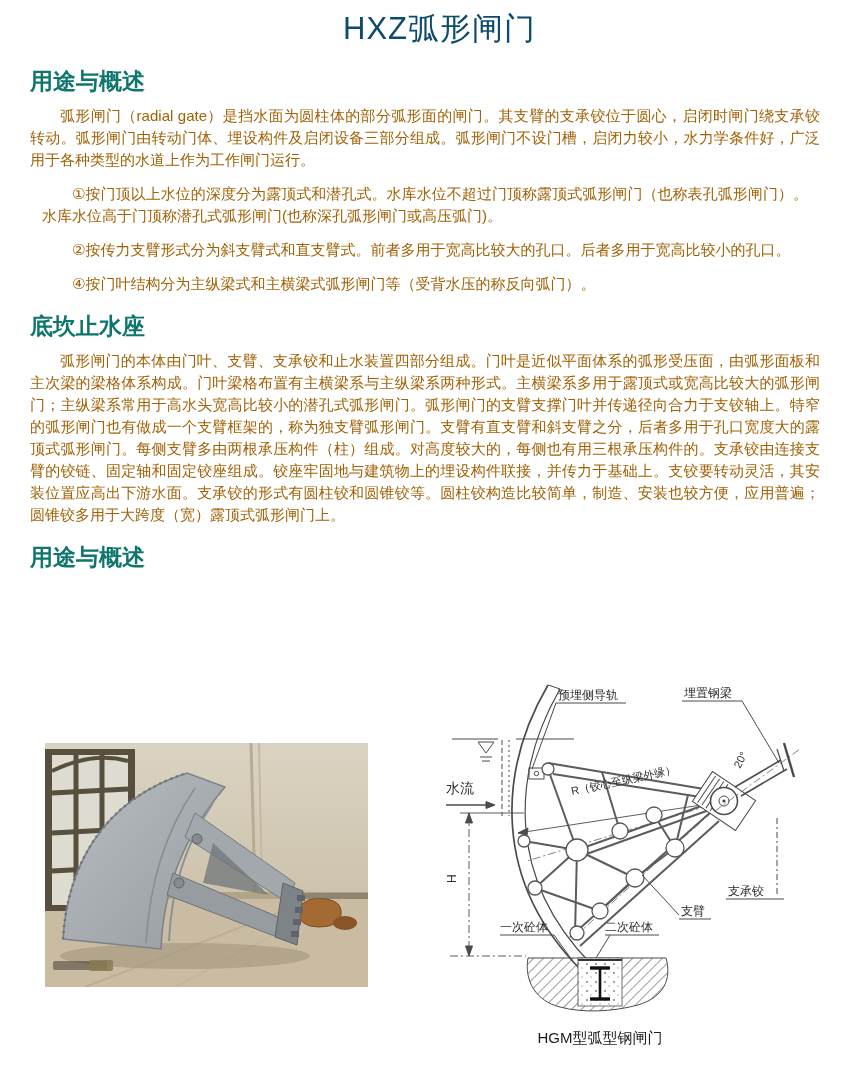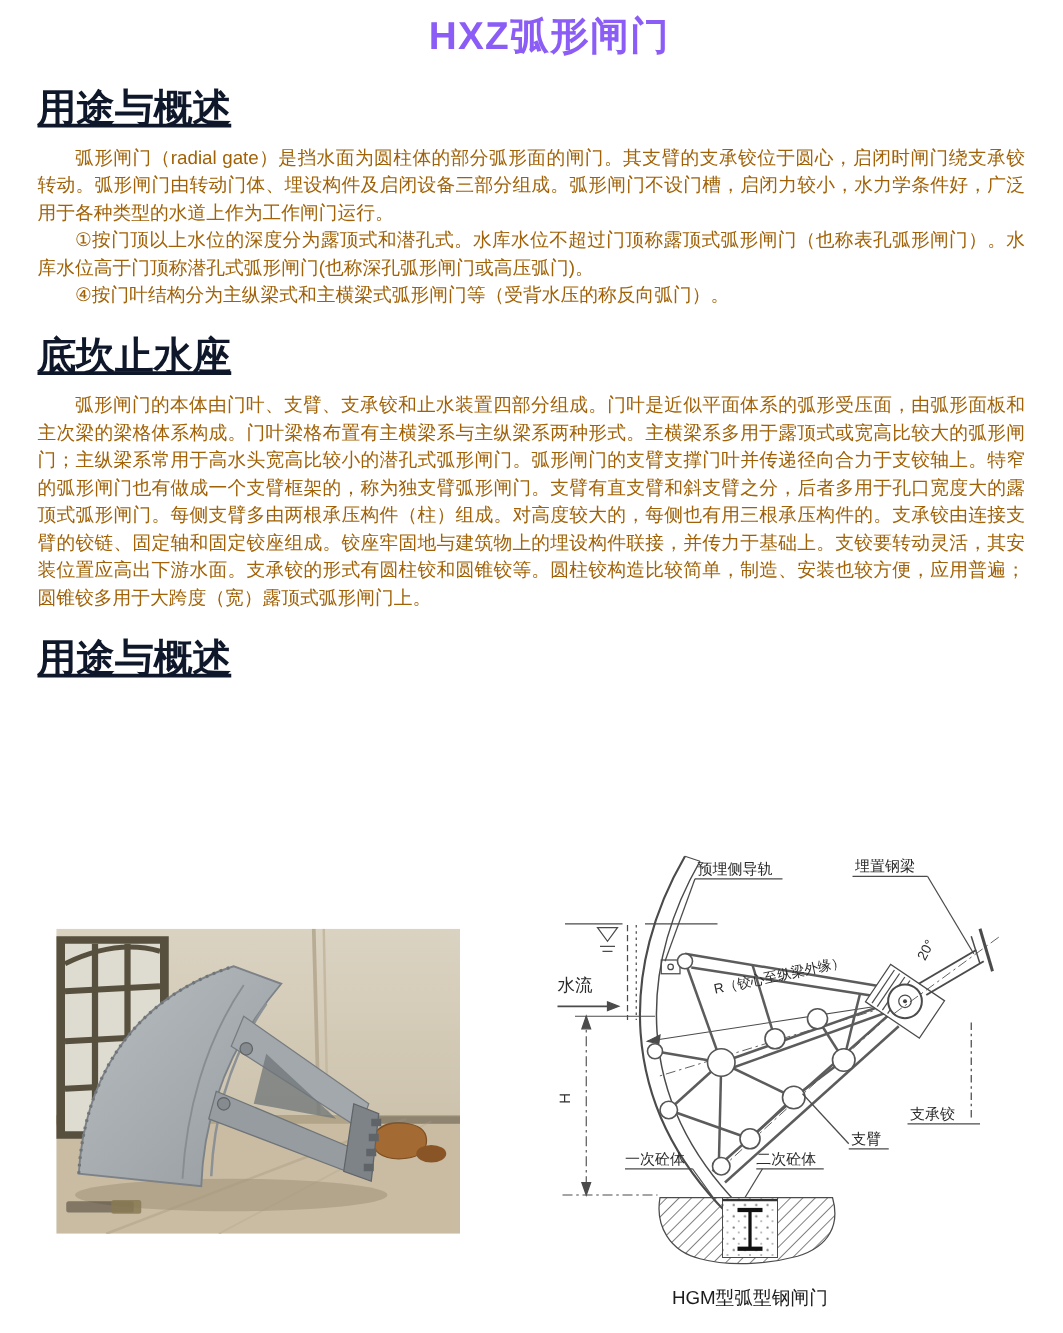--- a/index.html
+++ b/index.html
@@ -1,52 +1,53 @@
 <!DOCTYPE html>
 <html><head>
 <meta charset="utf-8">
 <style>
   html,body{margin:0;padding:0;background:#fff;}
   .page{
     position:relative;width:850px;height:1066px;background:#ffffff;
     font-family:"Liberation Sans","DejaVu Sans",sans-serif;overflow:hidden;
   }
   .page-title{
-    margin:8px 0 6px;text-align:center;font-size:31px;font-weight:bold;
-    color:#8b5cf6;letter-spacing:1px;padding-left:29px;
+    margin:8px 0 6px;text-align:center;font-size:31px;font-weight:normal;
+    color:#0c4a6e;letter-spacing:1px;padding-left:29px;
   }
   main{padding:0 30px;}
   h2.sec{
-    font-size:31px;font-weight:bold;color:#0f172a;margin:16px 0 8px;text-decoration:underline;
+    font-size:23px;font-weight:bold;color:#0f766e;margin:16px 0 8px;
   }
   p.body{
     font-size:15px;line-height:22px;color:#a16207;text-align:justify;
     text-indent:2em;margin:2px 0 0;
   }
-  .items p.body{margin:0;}
+  .items p.body{margin:12px;}
   figure{margin:0;padding:0;position:absolute;}
   .photo-fig{left:45px;top:743px;width:323px;height:244px;}
   .diagram-fig{left:432px;top:683px;width:396px;height:372px;}
   svg text{font-family:"Liberation Sans","DejaVu Sans",sans-serif;}
   .dlabel{font-size:12px;fill:#2b2b2b;}
   .dcaption{font-size:15px;fill:#1c1c1c;}
 </style>
 </head>
 <body>
 
 <div class="page">
 
   <h1 class="page-title">HXZ弧形闸门</h1>
 
   <main>
     <h2 class="sec">用途与概述</h2>
     <p class="body">弧形闸门（radial gate）是挡水面为圆柱体的部分弧形面的闸门。其支臂的支承铰位于圆心，启闭时闸门绕支承铰转动。弧形闸门由转动门体、埋设构件及启闭设备三部分组成。弧形闸门不设门槽，启闭力较小，水力学条件好，广泛用于各种类型的水道上作为工作闸门运行。</p>
 
     <div class="items">
       <p class="body">①按门顶以上水位的深度分为露顶式和潜孔式。水库水位不超过门顶称露顶式弧形闸门（也称表孔弧形闸门）。水库水位高于门顶称潜孔式弧形闸门(也称深孔弧形闸门或高压弧门)。</p>
+      <p class="body">②按传力支臂形式分为斜支臂式和直支臂式。前者多用于宽高比较大的孔口。后者多用于宽高比较小的孔口。</p>
       <p class="body">④按门叶结构分为主纵梁式和主横梁式弧形闸门等（受背水压的称反向弧门）。</p>
     </div>
 
     <h2 class="sec">底坎止水座</h2>
     <p class="body">弧形闸门的本体由门叶、支臂、支承铰和止水装置四部分组成。门叶是近似平面体系的弧形受压面，由弧形面板和主次梁的梁格体系构成。门叶梁格布置有主横梁系与主纵梁系两种形式。主横梁系多用于露顶式或宽高比较大的弧形闸门；主纵梁系常用于高水头宽高比较小的潜孔式弧形闸门。弧形闸门的支臂支撑门叶并传递径向合力于支铰轴上。特窄的弧形闸门也有做成一个支臂框架的，称为独支臂弧形闸门。支臂有直支臂和斜支臂之分，后者多用于孔口宽度大的露顶式弧形闸门。每侧支臂多由两根承压构件（柱）组成。对高度较大的，每侧也有用三根承压构件的。支承铰由连接支臂的铰链、固定轴和固定铰座组成。铰座牢固地与建筑物上的埋设构件联接，并传力于基础上。支铰要转动灵活，其安装位置应高出下游水面。支承铰的形式有圆柱铰和圆锥铰等。圆柱铰构造比较简单，制造、安装也较方便，应用普遍；圆锥铰多用于大跨度（宽）露顶式弧形闸门上。</p>
 
     <h2 class="sec">用途与概述</h2>
   </main>
 
   <figure class="photo-fig">

